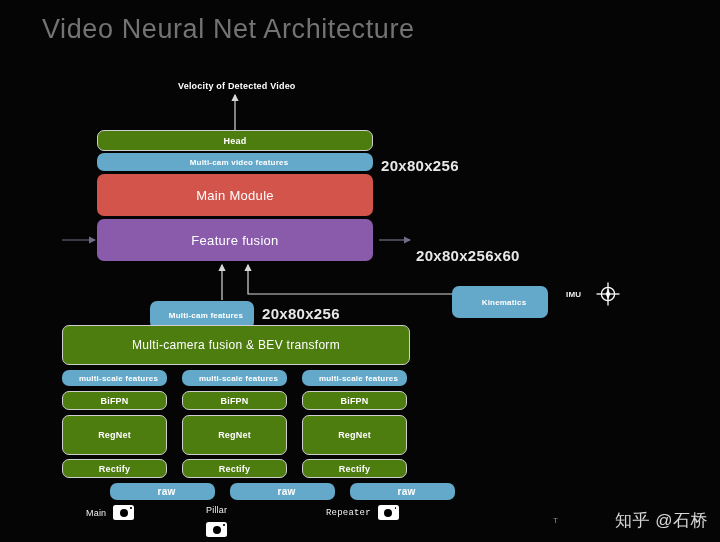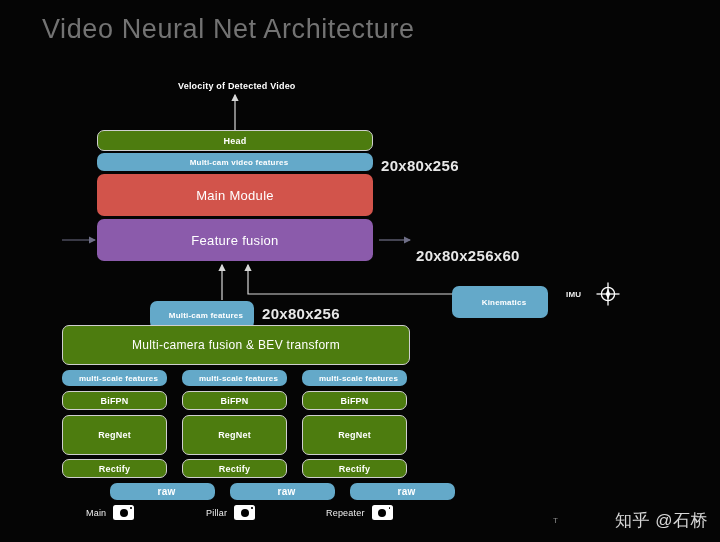--- a/index.html
+++ b/index.html
@@ -119,30 +119,30 @@
       <div class="box pill blue f10" style="left: 62px; top: 483px; width: 105px; height: 17px;">raw</div>
       <div class="camrow" style="left: 86px; top: 505px;">
         <span class="camlabel">Main</span>
         <span class="camicon"></span>
       </div>
       <div class="box pill blue f8" style="left: 182px; top: 370px; width: 105px; height: 16px;">multi-scale features</div>
       <div class="box outline f9" style="left: 182px; top: 391px; width: 105px; height: 19px;">BiFPN</div>
       <div class="box outline f9" style="left: 182px; top: 415px; width: 105px; height: 40px;">RegNet</div>
       <div class="box outline f9" style="left: 182px; top: 459px; width: 105px; height: 19px;">Rectify</div>
       <div class="box pill blue f10" style="left: 182px; top: 483px; width: 105px; height: 17px;">raw</div>
-      <div class="camrow" style="left: 206px; top: 505px;">
+      <div class="camrow" style="left: 206px; top: 505px; flex-direction: column;">
         <span class="camlabel">Pillar</span>
         <span class="camicon"></span>
       </div>
       <div class="box pill blue f8" style="left: 302px; top: 370px; width: 105px; height: 16px;">multi-scale features</div>
       <div class="box outline f9" style="left: 302px; top: 391px; width: 105px; height: 19px;">BiFPN</div>
       <div class="box outline f9" style="left: 302px; top: 415px; width: 105px; height: 40px;">RegNet</div>
       <div class="box outline f9" style="left: 302px; top: 459px; width: 105px; height: 19px;">Rectify</div>
       <div class="box pill blue f10" style="left: 302px; top: 483px; width: 105px; height: 17px;">raw</div>
-      <div class="camrow" style="left: 326px; top: 505px;">
+      <div class="camrow" style="left: 326px; top: 505px; font-family: Liberation Mono, monospace;">
         <span class="camlabel">Repeater</span>
         <span class="camicon"></span>
       </div>
     </div>
 
   <div class="wm-t">T</div>
   <div class="wm">知乎 @石桥</div>
 </div>
 
 </body></html>

